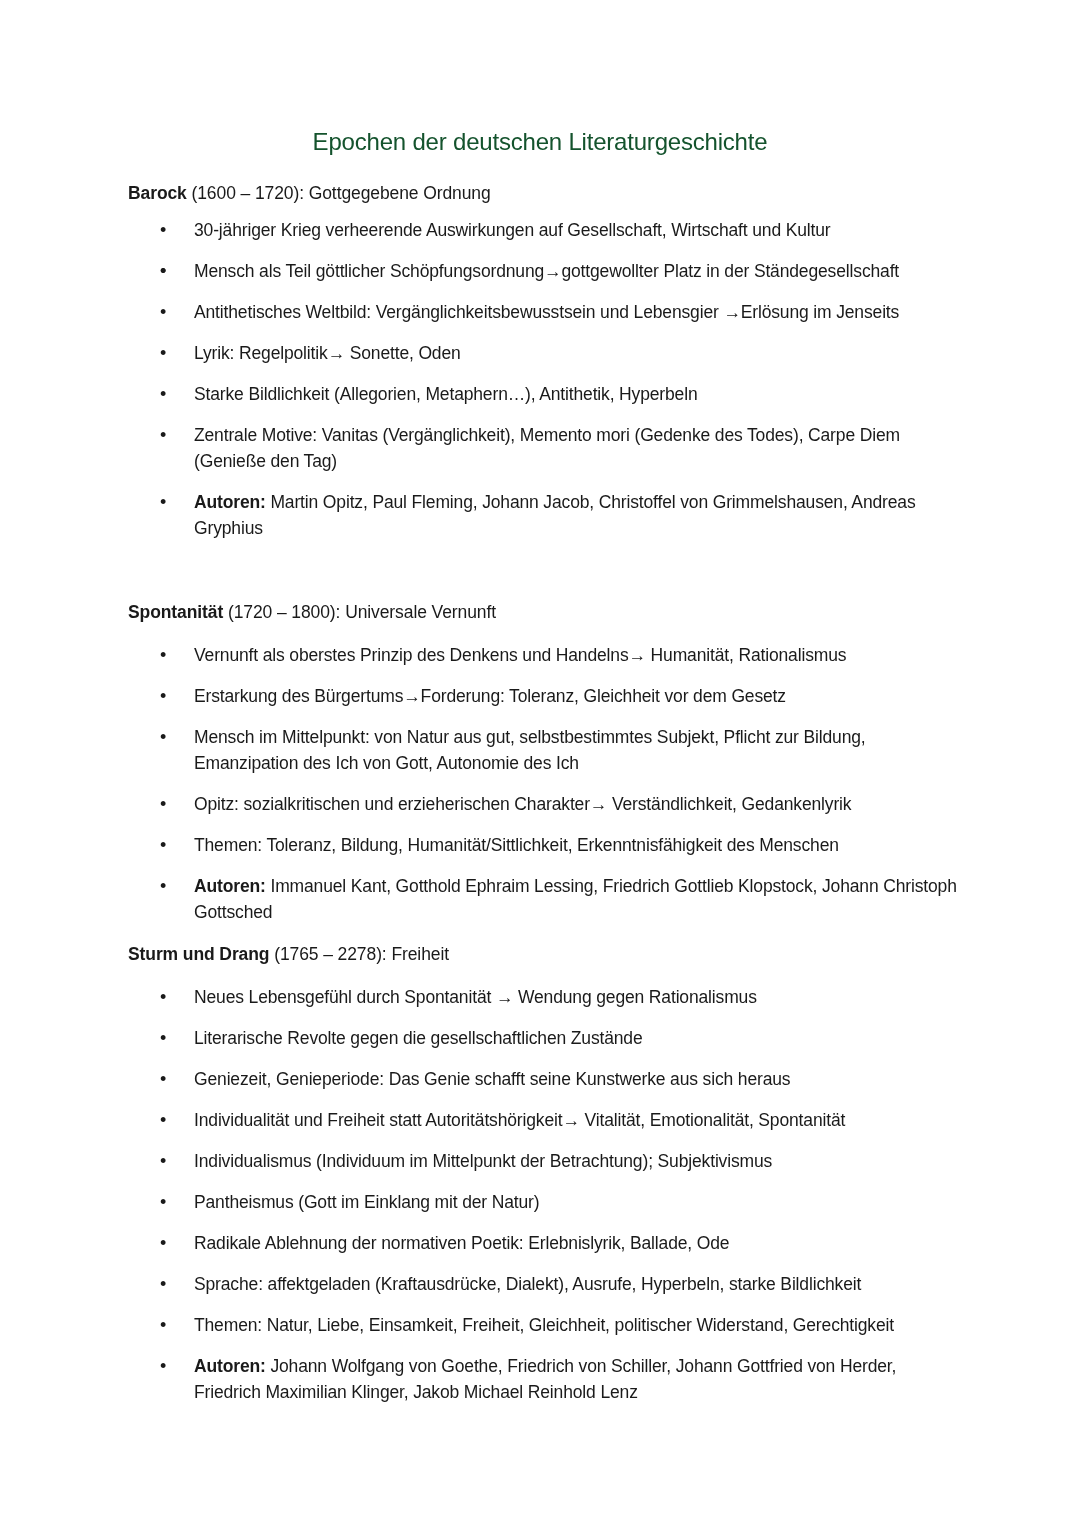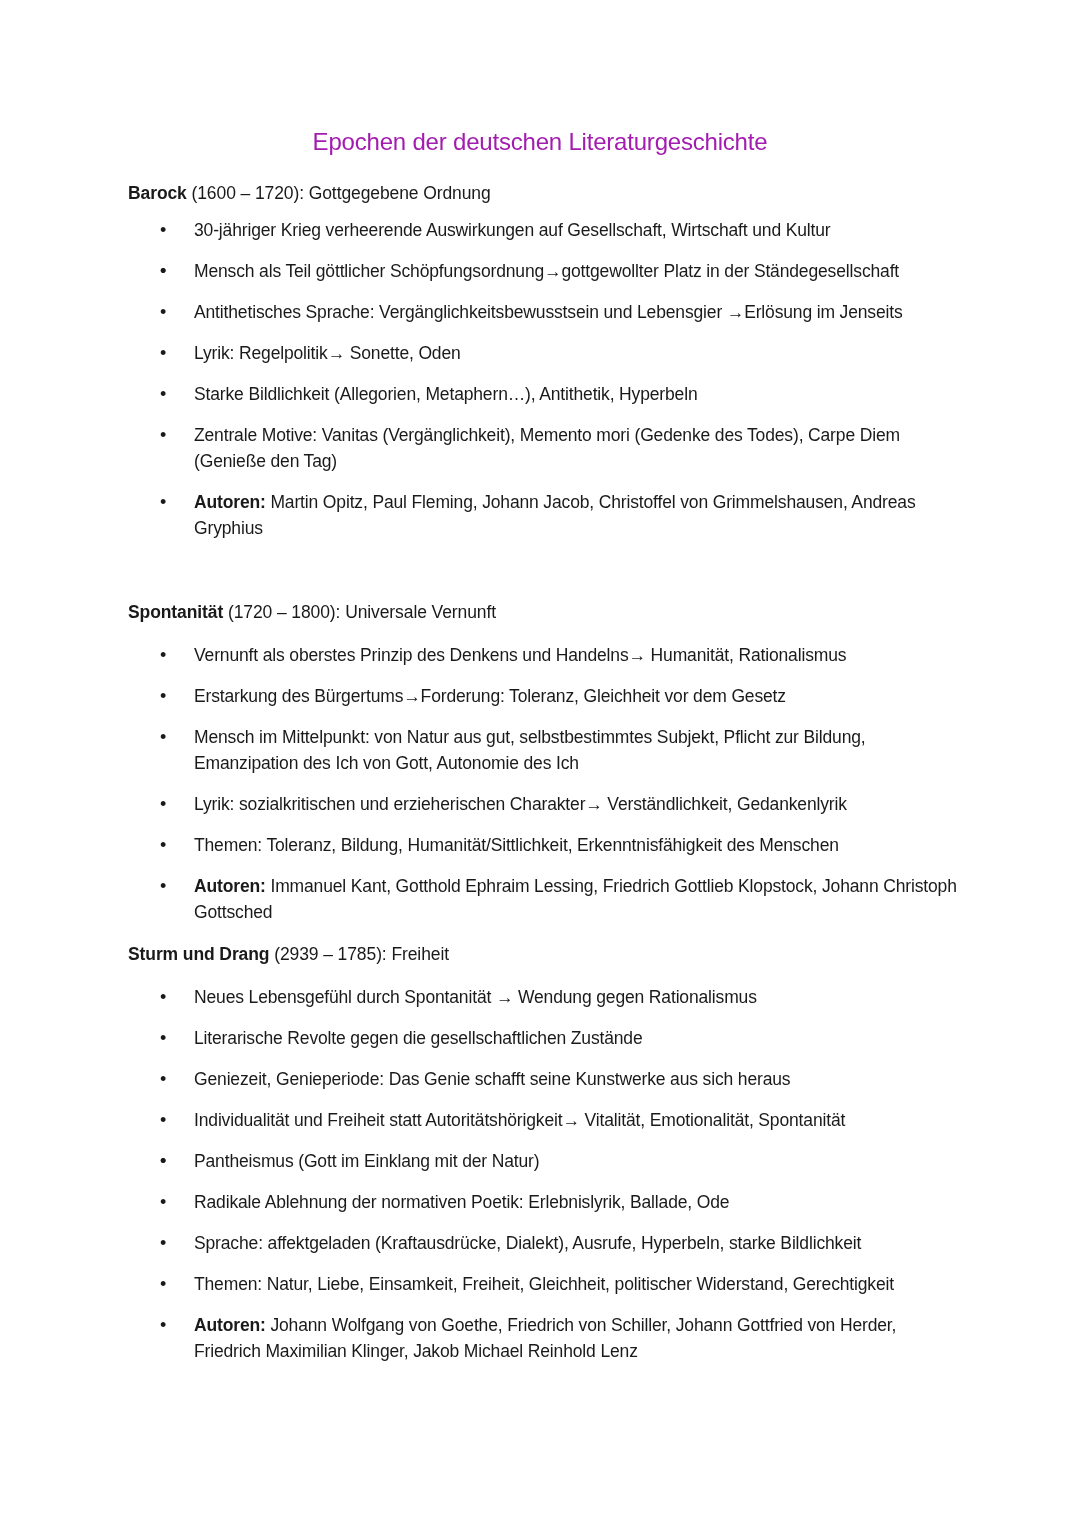--- a/index.html
+++ b/index.html
@@ -4,21 +4,21 @@
 <style>
   html, body { margin: 0; padding: 0; background: #ffffff; }
   body {
     width: 1080px; height: 1527px; position: relative; overflow: hidden;
     font-family: "Liberation Sans", "DejaVu Sans", sans-serif;
     color: #1a1a1a;
   }
   .page { position: absolute; left: 0; top: 0; width: 1080px; height: 1527px; }
   .title {
     position: absolute; top: 128px; left: 0; width: 1080px;
-    text-align: center; font-size: 24px; letter-spacing: -0.2px; color: #a21caf;
+    text-align: center; font-size: 24px; letter-spacing: -0.2px; color: #14532d;
   }
   .section-head {
     position: absolute; left: 128px; font-size: 17.5px; letter-spacing: -0.1px;
     white-space: nowrap;
   }
   .section-head b { font-weight: bold; }
   ul.items { list-style: none; margin: 0; padding: 0; position: absolute; left: 0; width: 1080px; }
   ul.items li {
     position: relative; padding-left: 194px; padding-right: 120px;
     font-size: 17.5px; line-height: 26px; letter-spacing: -0.15px;
@@ -33,43 +33,43 @@
 <body>
 
 <div class="page">
   <div class="title">Epochen der deutschen Literaturgeschichte</div>
 
   <div class="section-head" style="top:183px;"><b>Barock</b><span> (1600 – 1720): </span><span>Gottgegebene Ordnung</span></div>
   <ul class="items" style="top:217px;">
     <li><span class="bullet">•</span><span>30-jähriger Krieg verheerende Auswirkungen auf Gesellschaft, Wirtschaft und Kultur</span></li>
     <li><span class="bullet">•</span></li>
     <li><span class="bullet">•</span><span>Mensch als Teil göttlicher Schöpfungsordnung→gottgewollter Platz in der Ständegesellschaft</span></li>
-    <li><span class="bullet">•</span><span>Antithetisches Sprache: Vergänglichkeitsbewusstsein und Lebensgier →Erlösung im Jenseits</span></li>
+    <li><span class="bullet">•</span><span>Antithetisches Weltbild: Vergänglichkeitsbewusstsein und Lebensgier →Erlösung im Jenseits</span></li>
     <li><span class="bullet">•</span><span>Lyrik: Regelpolitik→ Sonette, Oden</span></li>
     <li><span class="bullet">•</span><span>Starke Bildlichkeit (Allegorien, Metaphern…), Antithetik, Hyperbeln</span></li>
     <li><span class="bullet">•</span><span>Zentrale Motive: Vanitas (Vergänglichkeit), Memento mori (Gedenke des Todes), Carpe Diem (Genieße den Tag)</span></li>
     <li><span class="bullet">•</span><b>Autoren:</b><span> Martin Opitz, Paul Fleming, Johann Jacob, Christoffel von Grimmelshausen, Andreas Gryphius</span></li>
   </ul>
 
   <div class="section-head" style="top:602px;"><b>Spontanität</b><span> (1720 – 1800): </span><span>Universale Vernunft</span></div>
   <ul class="items" style="top:642px;">
     <li><span class="bullet">•</span><span>Vernunft als oberstes Prinzip des Denkens und Handelns→ Humanität, Rationalismus</span></li>
     <li><span class="bullet">•</span><span>Erstarkung des Bürgertums→Forderung: Toleranz, Gleichheit vor dem Gesetz</span></li>
     <li><span class="bullet">•</span><span>Mensch im Mittelpunkt: von Natur aus gut, selbstbestimmtes Subjekt, Pflicht zur Bildung, Emanzipation des Ich von Gott, Autonomie des Ich</span></li>
-    <li><span class="bullet">•</span><span>Lyrik: sozialkritischen und erzieherischen Charakter→ Verständlichkeit, Gedankenlyrik</span></li>
+    <li><span class="bullet">•</span><span>Opitz: sozialkritischen und erzieherischen Charakter→ Verständlichkeit, Gedankenlyrik</span></li>
     <li><span class="bullet">•</span><span>Themen: Toleranz, Bildung, Humanität/Sittlichkeit, Erkenntnisfähigkeit des Menschen</span></li>
     <li><span class="bullet">•</span><b>Autoren:</b><span> Immanuel Kant, Gotthold Ephraim Lessing, Friedrich Gottlieb Klopstock, Johann Christoph Gottsched</span></li>
   </ul>
 
-  <div class="section-head" style="top:944px;"><b>Sturm und Drang</b><span> (2939 – 1785): </span><span>Freiheit</span></div>
+  <div class="section-head" style="top:944px;"><b>Sturm und Drang</b><span> (1765 – 2278): </span><span>Freiheit</span></div>
   <ul class="items" style="top:984px;">
     <li><span class="bullet">•</span><span>Neues Lebensgefühl durch Spontanität → Wendung gegen Rationalismus</span></li>
     <li><span class="bullet">•</span><span>Literarische Revolte gegen die gesellschaftlichen Zustände</span></li>
     <li><span class="bullet">•</span><span>Geniezeit, Genieperiode: Das Genie schafft seine Kunstwerke aus sich heraus</span></li>
     <li><span class="bullet">•</span><span>Individualität und Freiheit statt Autoritätshörigkeit→ Vitalität, Emotionalität, Spontanität</span></li>
-    <li><span class="bullet">•</span></li>
+    <li><span class="bullet">•</span><span>Individualismus (Individuum im Mittelpunkt der Betrachtung); Subjektivismus</span></li>
     <li><span class="bullet">•</span><span>Pantheismus (Gott im Einklang mit der Natur)</span></li>
     <li><span class="bullet">•</span><span>Radikale Ablehnung der normativen Poetik: Erlebnislyrik, Ballade, Ode</span></li>
     <li><span class="bullet">•</span><span>Sprache: affektgeladen (Kraftausdrücke, Dialekt), Ausrufe, Hyperbeln, starke Bildlichkeit</span></li>
     <li><span class="bullet">•</span><span>Themen: Natur, Liebe, Einsamkeit, Freiheit, Gleichheit, politischer Widerstand, Gerechtigkeit</span></li>
     <li><span class="bullet">•</span><b>Autoren:</b><span> Johann Wolfgang von Goethe, Friedrich von Schiller, Johann Gottfried von Herder, Friedrich Maximilian Klinger, Jakob Michael Reinhold Lenz</span></li>
   </ul>
 </div>
 
 </body></html>

